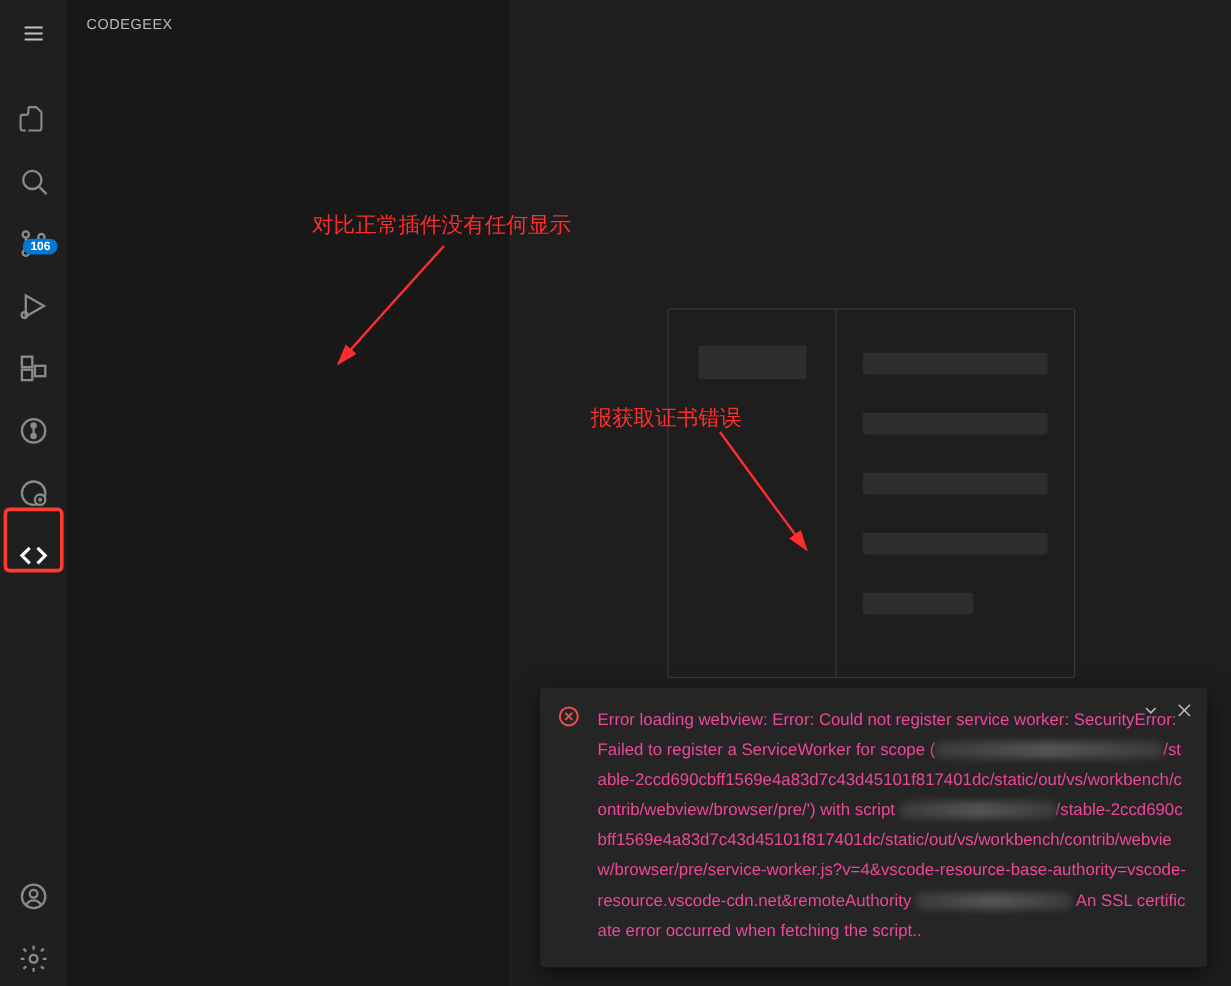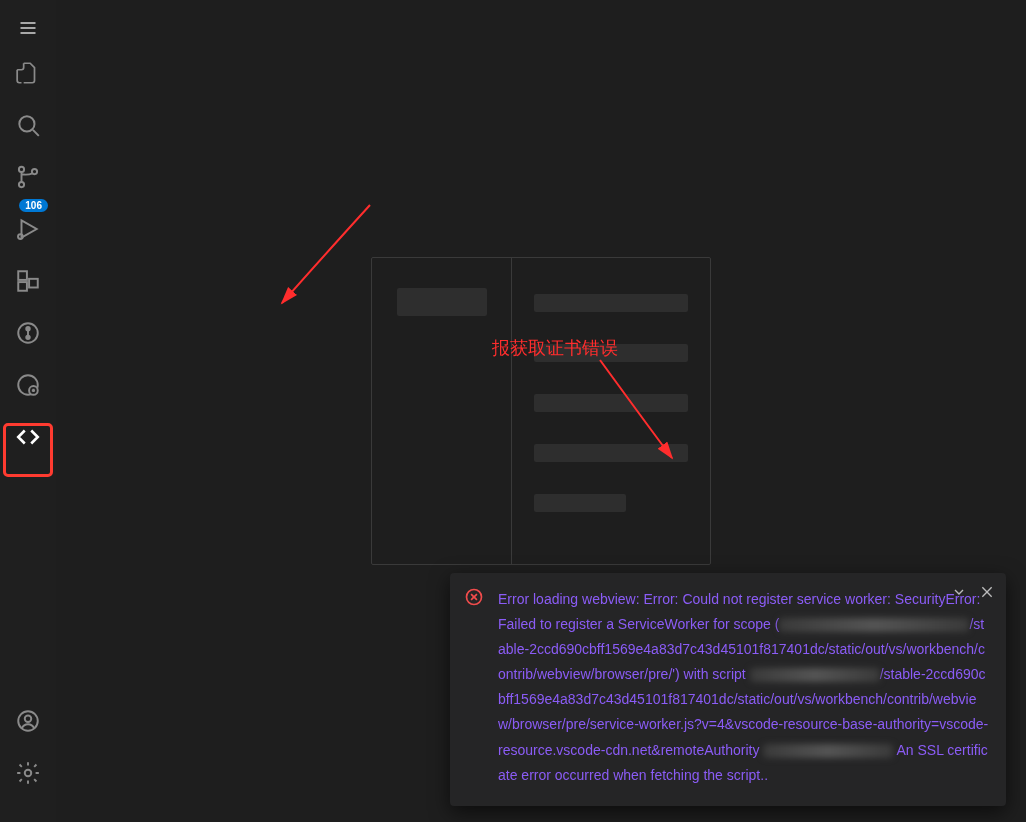--- a/index.html
+++ b/index.html
@@ -1,21 +1,21 @@
 <!DOCTYPE html>
 <html><head>
 <meta charset="utf-8">
 <style>
   * { box-sizing: border-box; margin: 0; padding: 0; }
   html, body { width: 1026px; height: 822px; overflow: hidden; background: #1e1e1e; font-family: "Segoe UI", Arial, sans-serif; color: #ccc; }
   .root { display: flex; height: 100%; }
   
   .activity-bar { width: 56px; background: #1f1f1f; display: flex; flex-direction: column; align-items: center; padding-top: 8px; }
   .activity-bar .menu-btn { width: 40px; height: 40px; display:flex; align-items:center; justify-content:center; color:#c4c4c4; cursor:pointer; margin-bottom:12px; }
-  .activity-bar .ab-item { width: 48px; height: 52px; display:flex; align-items:flex-start; justify-content:center; color:#8a8a8a; cursor:pointer; position:relative; }
+  .activity-bar .ab-item { width: 48px; height: 52px; display:flex; align-items:flex-end; justify-content:center; color:#8a8a8a; cursor:pointer; position:relative; }
   .activity-bar .ab-item svg { width:26px; height:26px; }
   .activity-bar .spacer { flex:1; }
   .ab-selected { outline: 3px solid #ff3b30; outline-offset: -2px; border-radius:4px; }
   .ab-selected svg { color:#ffffff; }
   .badge { position:absolute; bottom:4px; right:4px; background:#0078d4; color:#fff; font-size:10px; border-radius:10px; padding:1px 6px; font-weight:600; }
   
   .side-panel { width: 370px; background: #181818; border-right:1px solid #2a2a2a; display:flex; flex-direction:column; }
   .side-header { height:40px; display:flex; align-items:center; padding:0 16px; font-size:12px; letter-spacing:0.5px; color:#bbb; }
   .side-body { flex:1; }
   
@@ -26,21 +26,21 @@
   .placeholder-doc .content { flex:1; display:flex; flex-direction:column; padding:36px 22px 30px 22px; gap:32px; }
   .placeholder-doc .content .line { height:18px; background:#2e2e2e; border-radius:2px; }
   .placeholder-doc .content .line.short { width:60%; }
   
   .anno-wrap { position:absolute; inset:0; pointer-events:none; }
   .anno-text { position:absolute; color:#ff2d2d; font-size:18px; }
   .anno-svg { position:absolute; left:0; top:0; width:100%; height:100%; }
   .arrow { stroke:#ff2d2d; stroke-width:2; fill:none; }
   .arrowhead { fill:#ff2d2d; }
   
-  .toast { position:absolute; right:20px; bottom:16px; width:556px; background:#252526; color:#8b5cf6; border-radius:4px; box-shadow:0 6px 20px rgba(0,0,0,0.6); padding:14px 16px 18px 48px; font-size:14px; line-height:1.8; }
+  .toast { position:absolute; right:20px; bottom:16px; width:556px; background:#252526; color:#ec4899; border-radius:4px; box-shadow:0 6px 20px rgba(0,0,0,0.6); padding:14px 16px 18px 48px; font-size:14px; line-height:1.8; }
   .toast .icon { position:absolute; left:14px; top:14px; width:20px; height:20px; color:#f14c4c; }
   .toast .icon svg { width:20px; height:20px; }
   .toast .actions { position:absolute; right:10px; top:10px; display:flex; gap:10px; }
   .toast .actions .act { width:18px; height:18px; color:#bbb; cursor:pointer; display:flex; align-items:center; justify-content:center; }
   .toast .actions .act svg { width:16px; height:16px; }
   .toast-body { word-break: break-all; }
   .redact { display:inline-block; min-width:190px; height:14px; vertical-align:middle; filter: blur(3px); background: linear-gradient(90deg,#3a3a3a,#555,#3a3a3a); border-radius:4px; }
   .redact.narrow { min-width:130px; }
 </style>
 </head>
@@ -122,39 +122,44 @@
         </svg>
     </div>
     <div class="ab-item" style="margin-bottom:10px;">
       <svg viewBox="0 0 24 24" fill="none" stroke="currentColor" stroke-width="1.8">
           <circle cx="12" cy="12" r="3"></circle>
           <path d="M12 2v3M12 19v3M4.2 4.2l2.1 2.1M17.7 17.7l2.1 2.1M2 12h3M19 12h3M4.2 19.8l2.1-2.1M17.7 6.3l2.1-2.1"></path>
         </svg>
     </div>
   </div>
 
+  <div class="side-panel">
+    <div class="side-header">CODEGEEX</div>
+    <div class="side-body"></div>
+  </div>
 
   <div class="editor">
     <div class="placeholder-doc">
       <div class="gutter">
         <div class="bar"></div>
       </div>
       <div class="content">
         <div class="line"></div>
         <div class="line"></div>
         <div class="line"></div>
         <div class="line"></div>
         <div class="line short"></div>
       </div>
     </div>
   </div>
 
 </div>
 
 <div class="anno-wrap">
+  <span class="anno-text" style="left:260px; top:175px;">对比正常插件没有任何显示</span>
   <span class="anno-text" style="left:492px; top:336px;">报获取证书错误</span>
   <svg class="anno-svg" viewBox="0 0 1026 822">
     <defs>
       <marker id="ah" markerWidth="10" markerHeight="10" refX="8" refY="3" orient="auto">
         <path d="M0,0 L9,3 L0,6 Z" class="arrowhead"></path>
       </marker>
     </defs>
     <path class="arrow" d="M370,205 Q320,260 282,303" marker-end="url(#ah)"></path>
     <path class="arrow" d="M600,360 Q640,415 672,458" marker-end="url(#ah)"></path>
   </svg>

